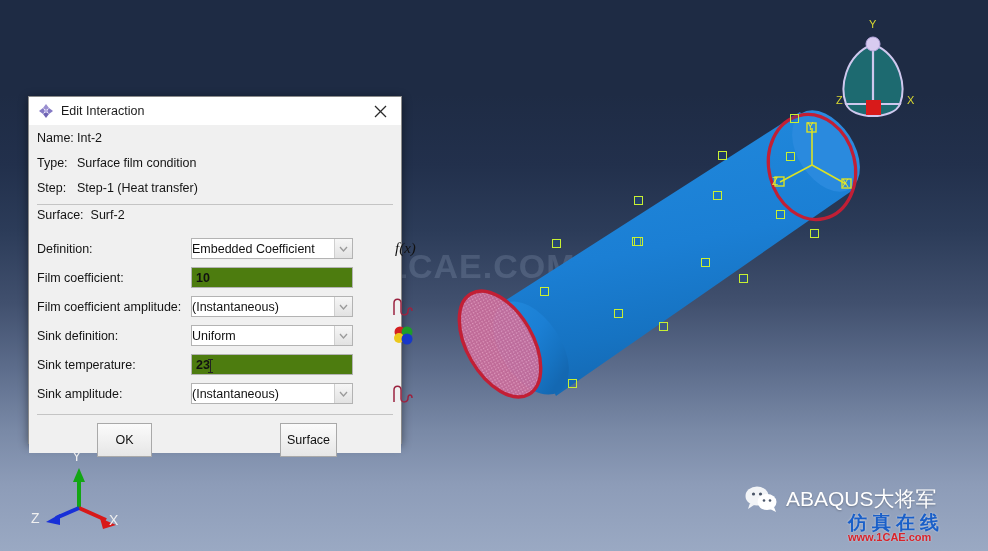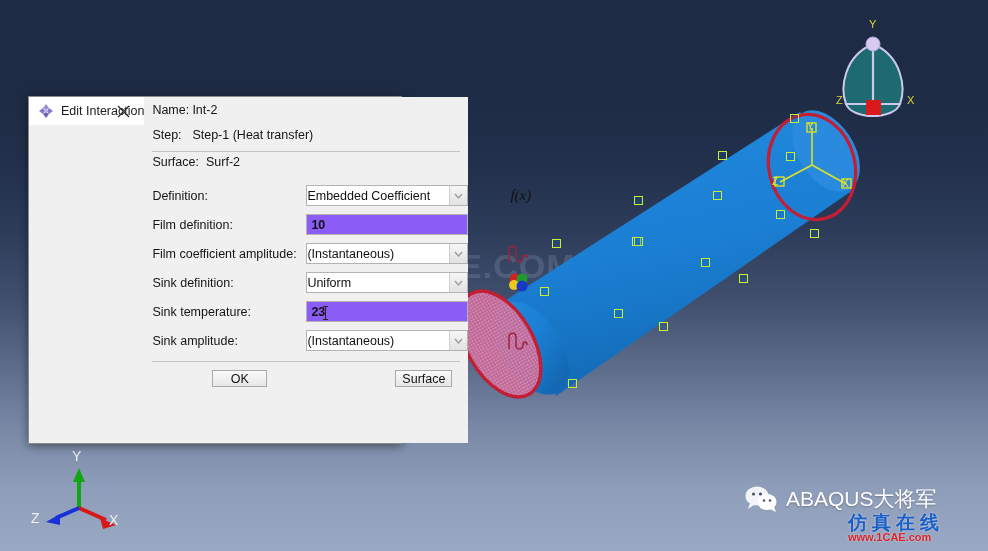--- a/index.html
+++ b/index.html
@@ -131,21 +131,21 @@
     position: absolute;
     left: 28px;
     top: 96px;
     width: 374px;
     height: 348px;
     background: #f0f0f0;
     border: 1px solid #8a8a8a;
     box-shadow: 0 2px 9px rgba(0,0,0,0.45);
     box-sizing: border-box;
     display: flex;
-    flex-direction: row;
+    flex-direction: column;
   }
   #titlebar {
     height: 28px;
     background: #ffffff;
     display: flex;
     align-items: center;
     padding: 0 0 0 9px;
     flex: none;
     position: relative;
   }
@@ -241,21 +241,21 @@
     border-left: 1px solid #cfcfcf;
     display: flex;
     align-items: center;
     justify-content: center;
     flex: none;
   }
 
   .textinput {
     width: 162px;
     height: 21px;
-    background: #8b5cf6;
+    background: #4d7c0f;
     border: 1px solid #b3b3b3;
     box-sizing: border-box;
     display: flex;
     align-items: center;
     cursor: text;
     position: relative;
   }
   .textinput .val {
     font-size: 12.5px;
     color: #111;
@@ -303,21 +303,21 @@
     background: #c4c4c4;
     margin: 6px 8px 0 8px;
   }
   #button-row {
     position: relative;
     height: 38px;
   }
   .dlg-btn {
     position: absolute;
     top: 8px;
-    height: 17px;
+    height: 34px;
     min-width: 55px;
     background: linear-gradient(to bottom, #fbfbfb, #e6e6e6);
     border: 1px solid #a9a9a9;
     font-size: 12.5px;
     color: #101010;
     font-family: "Liberation Sans", sans-serif;
     display: flex;
     align-items: center;
     justify-content: center;
     cursor: pointer;
@@ -474,20 +474,24 @@
       </div>
     </div>
 
     <div id="dialog-body">
 
       <div class="info-row">
         <span class="info-label">Name:</span>
         <span class="info-value">Int-2</span>
       </div>
       <div class="info-row">
+        <span class="info-label">Type:</span>
+        <span class="info-value">Surface film condition</span>
+      </div>
+      <div class="info-row">
         <span class="info-label">Step:</span>
         <span class="info-value">Step-1 (Heat transfer)</span>
       </div>
 
       <div class="sep"></div>
 
       <div class="surface-row">
         <span class="surface-label">Surface:</span>
         <span>Surf-2</span>
       </div>
@@ -499,21 +503,21 @@
           <span class="combo-arrow">
             <svg width="9" height="6" viewBox="0 0 9 6">
                 <polyline points="1,1 4.5,5 8,1" fill="none" stroke="#9a9a9a" stroke-width="1.3"></polyline>
               </svg>
           </span>
         </div>
         <span class="fx">f(x)</span>
       </div>
 
       <div class="field-row">
-        <span class="field-label">Film definition:</span>
+        <span class="field-label">Film coefficient:</span>
         <div class="textinput">
           <span class="val">10</span>
         </div>
       </div>
 
       <div class="field-row">
         <span class="field-label">Film coefficient amplitude:</span>
         <div class="combo">
           <span class="combo-text">(Instantaneous)</span>
           <span class="combo-arrow">

